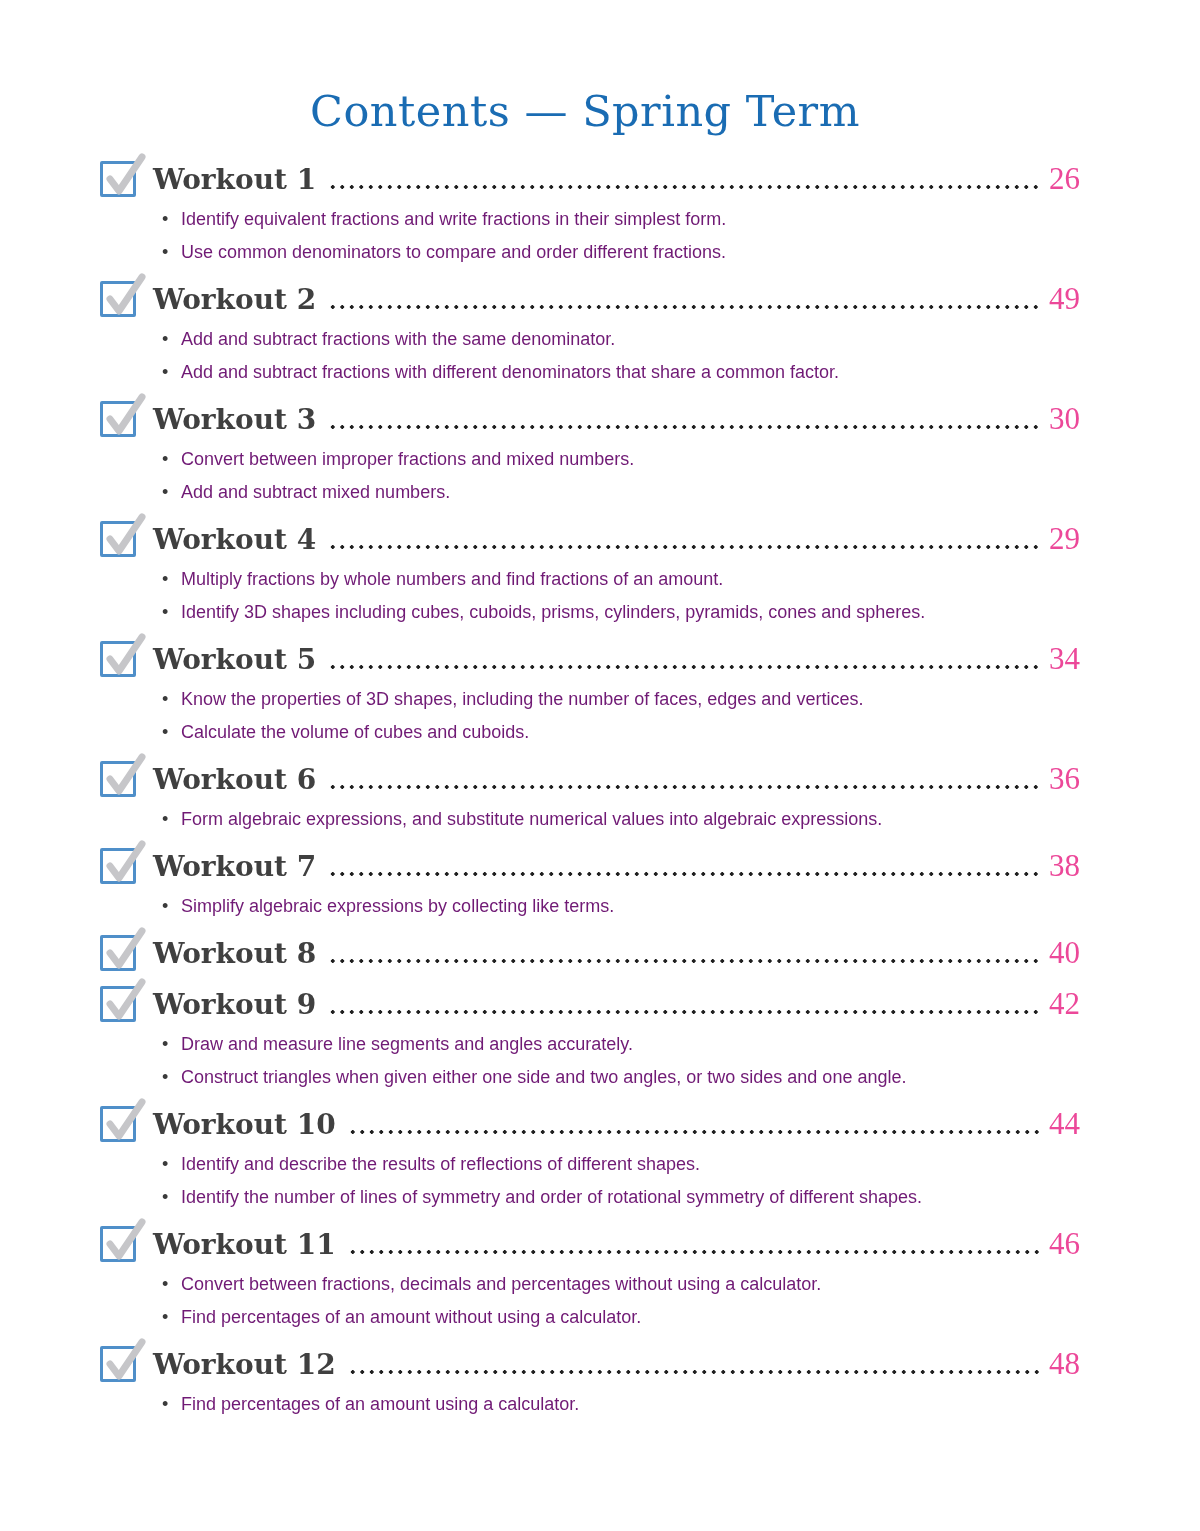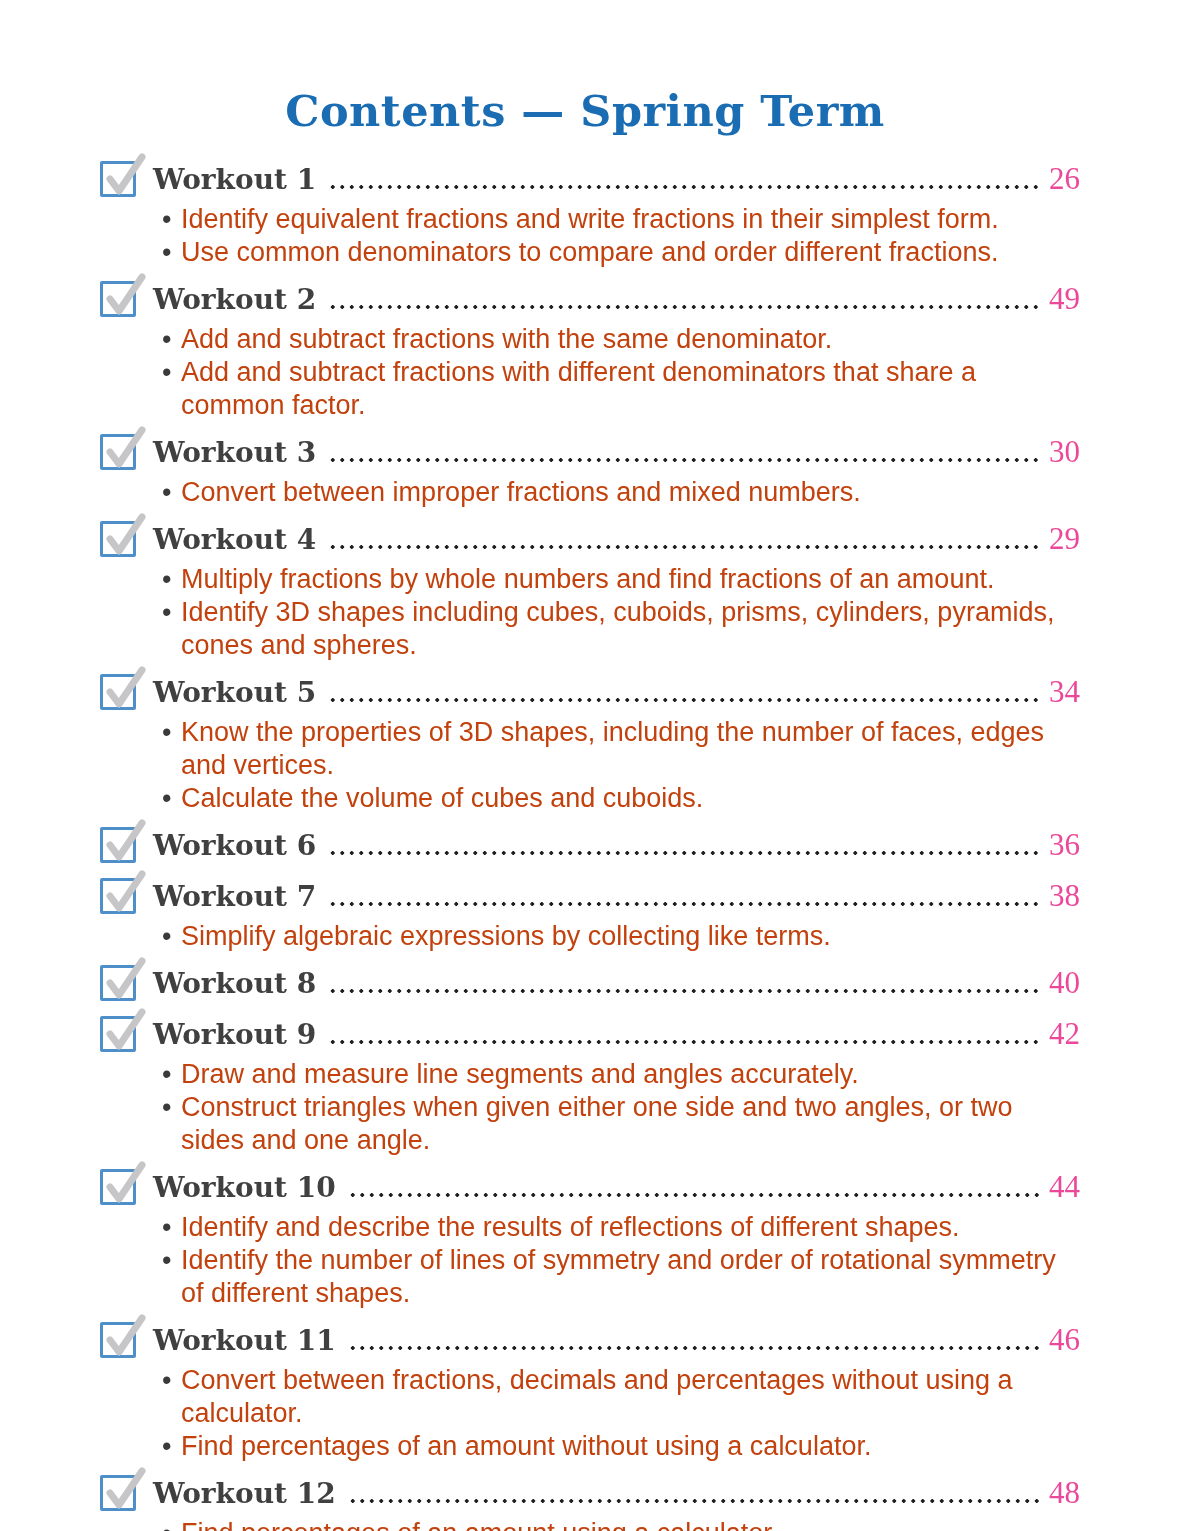--- a/index.html
+++ b/index.html
@@ -10,21 +10,21 @@
     font-family: "Liberation Sans", sans-serif;
     overflow: hidden;
     position: relative;
   }
   .page {
     padding: 86px 120px 0 100px;
   }
   .page-title {
     text-align: center;
     font-family: "DejaVu Serif", serif;
-    font-weight: 700;
+    font-weight: 400;
     font-size: 43px;
     color: #1a6cb3;
     letter-spacing: 0.5px;
     margin-bottom: 22px;
     padding-right: 10px;
   }
   .toc-list { width: 100%; }
   .entry { margin-bottom: 9px; }
   .entry-head {
     display: flex;
@@ -71,23 +71,23 @@
     color: #ec4899;
     white-space: nowrap;
   }
   .bullets {
     list-style: none;
     margin: 3px 0 8px 0;
     padding-left: 81px;
   }
   .bullets li {
     position: relative;
-    font-size: 27px;
+    font-size: 18px;
     line-height: 33px;
-    color: #c2410c;
+    color: #701a75;
   }
   .bullets li::before {
     content: "\2022";
     position: absolute;
     left: -19px;
     color: #3a3a3a;
   }
 </style>
 </head>
 <body>
@@ -135,20 +135,21 @@
         <svg width="44" height="48" viewBox="0 0 44 48">
           <path d="M6 26 L15 38 L38 4" fill="none" stroke="#c6c6c9" stroke-width="7" stroke-linecap="round" stroke-linejoin="round"></path>
         </svg>
       </span>
       <span class="entry-title">Workout 3</span>
       <span class="leader"></span>
       <span class="entry-page">30</span>
     </div>
     <ul class="bullets">
       <li>Convert between improper fractions and mixed numbers.</li>
+      <li>Add and subtract mixed numbers.</li>
     </ul>
   </div>
 
   <div class="entry">
     <div class="entry-head">
       <span class="checkbox">
         <svg width="44" height="48" viewBox="0 0 44 48">
           <path d="M6 26 L15 38 L38 4" fill="none" stroke="#c6c6c9" stroke-width="7" stroke-linecap="round" stroke-linejoin="round"></path>
         </svg>
       </span>
@@ -184,20 +185,21 @@
       <span class="checkbox">
         <svg width="44" height="48" viewBox="0 0 44 48">
           <path d="M6 26 L15 38 L38 4" fill="none" stroke="#c6c6c9" stroke-width="7" stroke-linecap="round" stroke-linejoin="round"></path>
         </svg>
       </span>
       <span class="entry-title">Workout 6</span>
       <span class="leader"></span>
       <span class="entry-page">36</span>
     </div>
     <ul class="bullets">
+      <li>Form algebraic expressions, and substitute numerical values into algebraic expressions.</li>
     </ul>
   </div>
 
   <div class="entry">
     <div class="entry-head">
       <span class="checkbox">
         <svg width="44" height="48" viewBox="0 0 44 48">
           <path d="M6 26 L15 38 L38 4" fill="none" stroke="#c6c6c9" stroke-width="7" stroke-linecap="round" stroke-linejoin="round"></path>
         </svg>
       </span>

